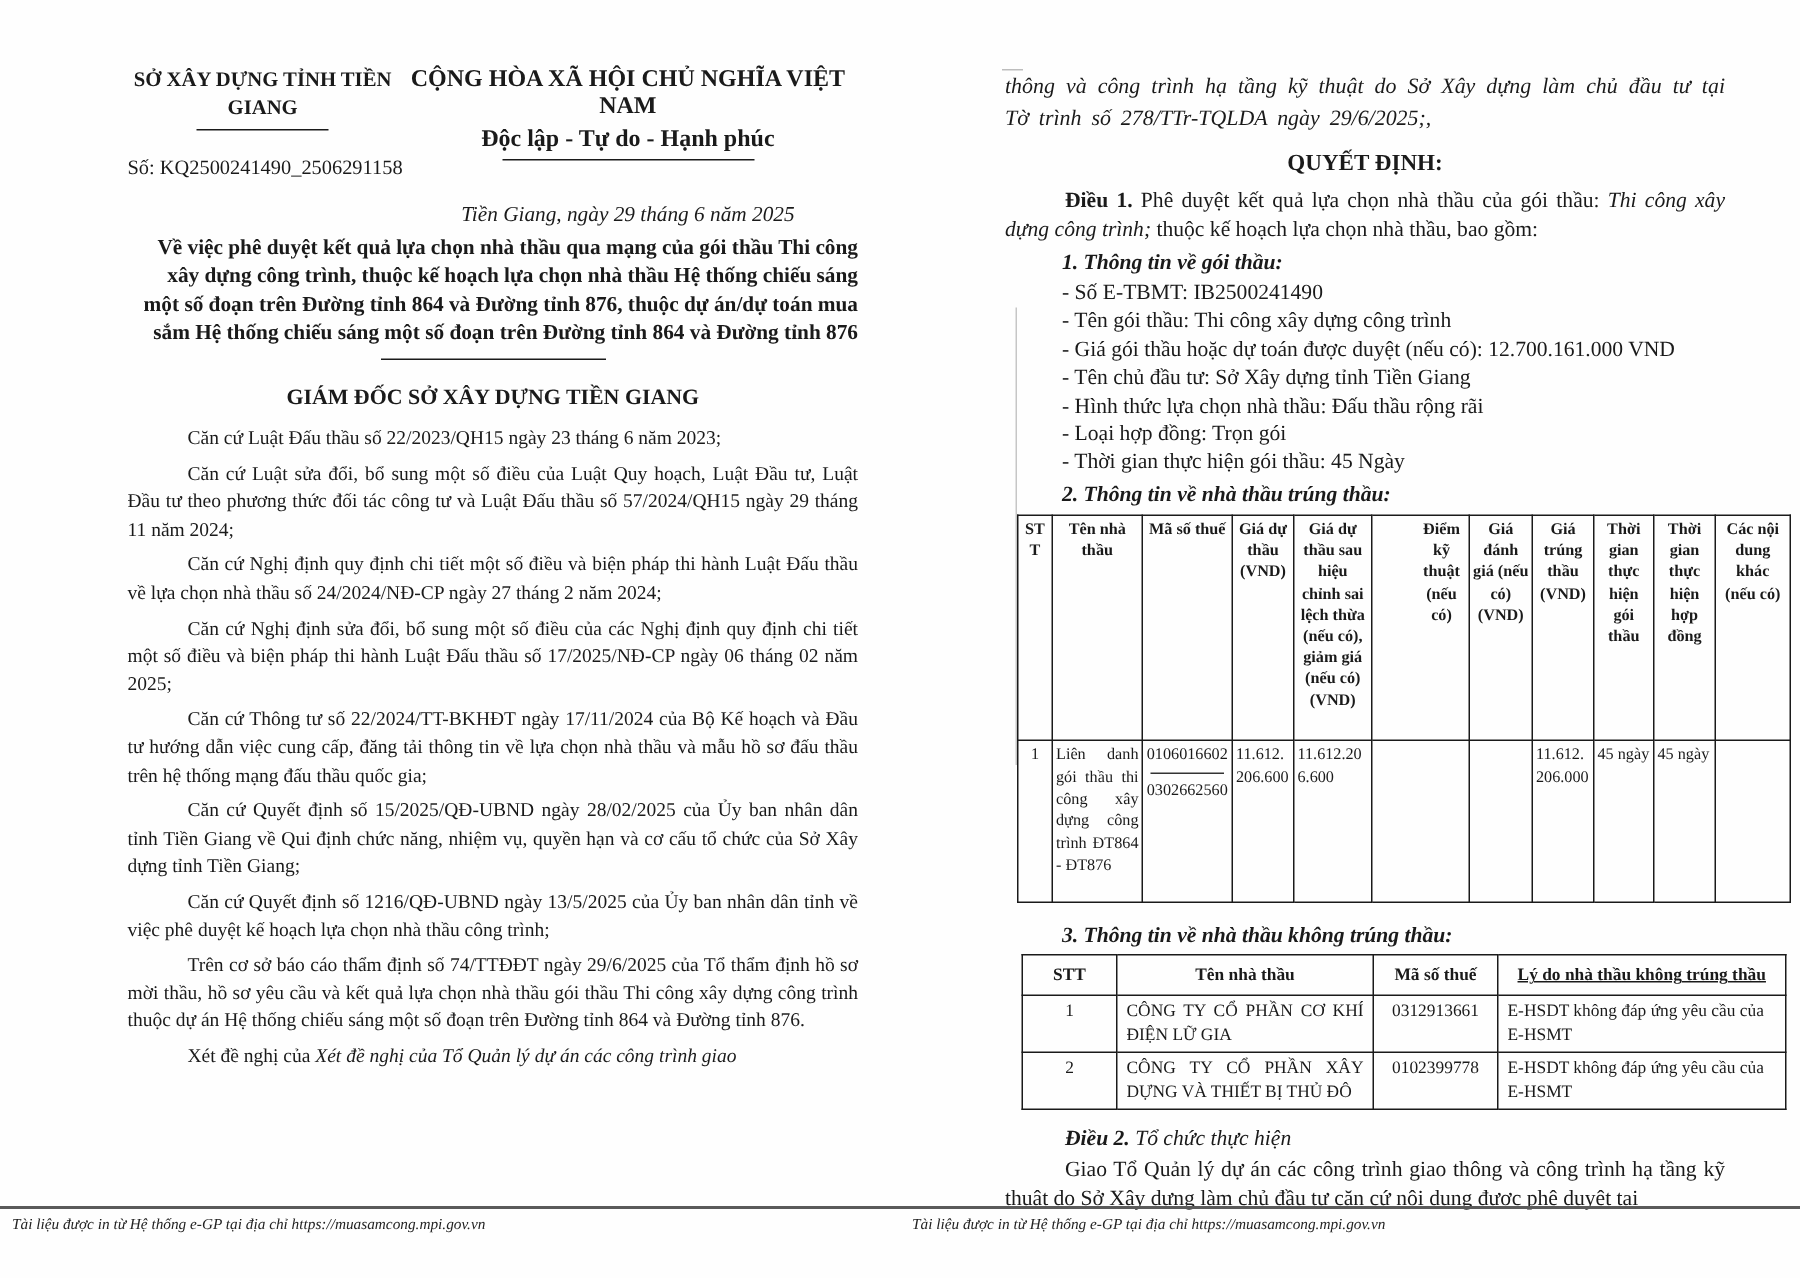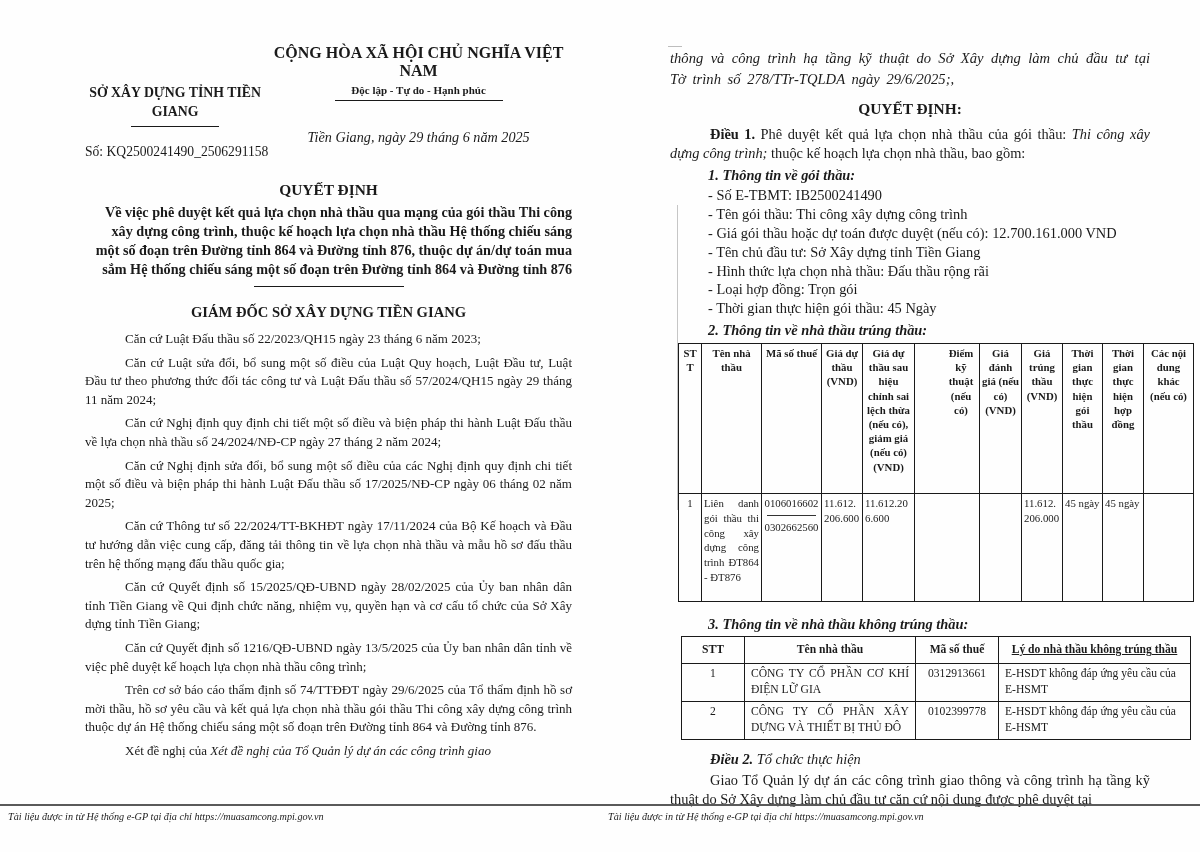--- a/index.html
+++ b/index.html
@@ -9,28 +9,28 @@
   }
   .sheet { position:relative; width:1200px; height:852px; background:#fefefe; }
   .page { position:absolute; top:0; width:600px; height:852px; }
   #page-left { left:0; }
   #page-right { left:600px; }
 
   .pl-inner { position:absolute; left:85px; right:28px; top:44px; }
   .pr-inner { position:absolute; left:70px; right:50px; top:48px; }
 
   .hdr { display:flex; }
-  .hdr-left { width:37%; text-align:center;margin-top:40px; }
+  .hdr-left { width:37%; text-align:center; }
   .hdr-right { width:63%; text-align:center; }
   .org { font-weight:bold; font-size:13.8px; line-height:18.5px; }
   .rule { border-top:1.4px solid #1a1a1a; }
   .rule-org { width:88px; margin:5px auto 0; }
   .doc-number { font-size:13.6px; text-align:left; margin-top:17px; white-space:nowrap; }
   .motto1 { font-weight:bold; font-size:16px; line-height:18px; }
-  .motto2 { font-weight:bold; font-size:11px; margin-top:4px; }
+  .motto2 { font-weight:bold; font-size:16px; margin-top:4px; }
   .rule-motto { width:168px; margin:4px auto 0; }
   .dateline { font-style:italic; font-size:14.2px; margin-top:28px; }
 
   .title1 { text-align:center; font-weight:bold; font-size:15.4px; margin-top:21px; }
   .subject { font-weight:bold; font-size:14.2px; line-height:19px; text-align:right; margin-top:4px; }
   .rule-subject { width:150px; margin:7px auto 0; }
   .director { text-align:center; font-weight:bold; font-size:14.6px; margin-top:17px; margin-bottom:9px; }
 
   .para { font-size:13px; line-height:18.6px; text-align:justify; text-indent:40px; margin:0 0 5px 0; }
   .i { font-style:italic; }
@@ -90,21 +90,20 @@
           <div class="doc-number">Số: KQ2500241490_2506291158</div>
         </div>
         <div class="hdr-right">
           <div class="motto1">CỘNG HÒA XÃ HỘI CHỦ NGHĨA VIỆT NAM</div>
           <div class="motto2">Độc lập - Tự do - Hạnh phúc</div>
           <div class="rule rule-motto"></div>
           <div class="dateline">Tiền Giang, ngày 29 tháng 6 năm 2025</div>
         </div>
       </div>
 
-      <div class="title1">QUYẾT ĐỊNH</div>
       <div class="subject">Về việc phê duyệt kết quả lựa chọn nhà thầu qua mạng của gói thầu Thi công xây dựng công trình, thuộc kế hoạch lựa chọn nhà thầu Hệ thống chiếu sáng một số đoạn trên Đường tỉnh 864 và Đường tỉnh 876, thuộc dự án/dự toán mua sắm Hệ thống chiếu sáng một số đoạn trên Đường tỉnh 864 và Đường tỉnh 876</div>
       <div class="rule rule-subject"></div>
 
       <div class="director">GIÁM ĐỐC SỞ XÂY DỰNG TIỀN GIANG</div>
 
       <p class="para">Căn cứ Luật Đấu thầu số 22/2023/QH15 ngày 23 tháng 6 năm 2023;</p>
       <p class="para">Căn cứ Luật sửa đổi, bổ sung một số điều của Luật Quy hoạch, Luật Đầu tư, Luật Đầu tư theo phương thức đối tác công tư và Luật Đấu thầu số 57/2024/QH15 ngày 29 tháng 11 năm 2024;</p>
       <p class="para">Căn cứ Nghị định quy định chi tiết một số điều và biện pháp thi hành Luật Đấu thầu về lựa chọn nhà thầu số 24/2024/NĐ-CP ngày 27 tháng 2 năm 2024;</p>
       <p class="para">Căn cứ Nghị định sửa đổi, bổ sung một số điều của các Nghị định quy định chi tiết một số điều và biện pháp thi hành Luật Đấu thầu số 17/2025/NĐ-CP ngày 06 tháng 02 năm 2025;</p>
       <p class="para">Căn cứ Thông tư số 22/2024/TT-BKHĐT ngày 17/11/2024 của Bộ Kế hoạch và Đầu tư hướng dẫn việc cung cấp, đăng tải thông tin về lựa chọn nhà thầu và mẫu hồ sơ đấu thầu trên hệ thống mạng đấu thầu quốc gia;</p>

